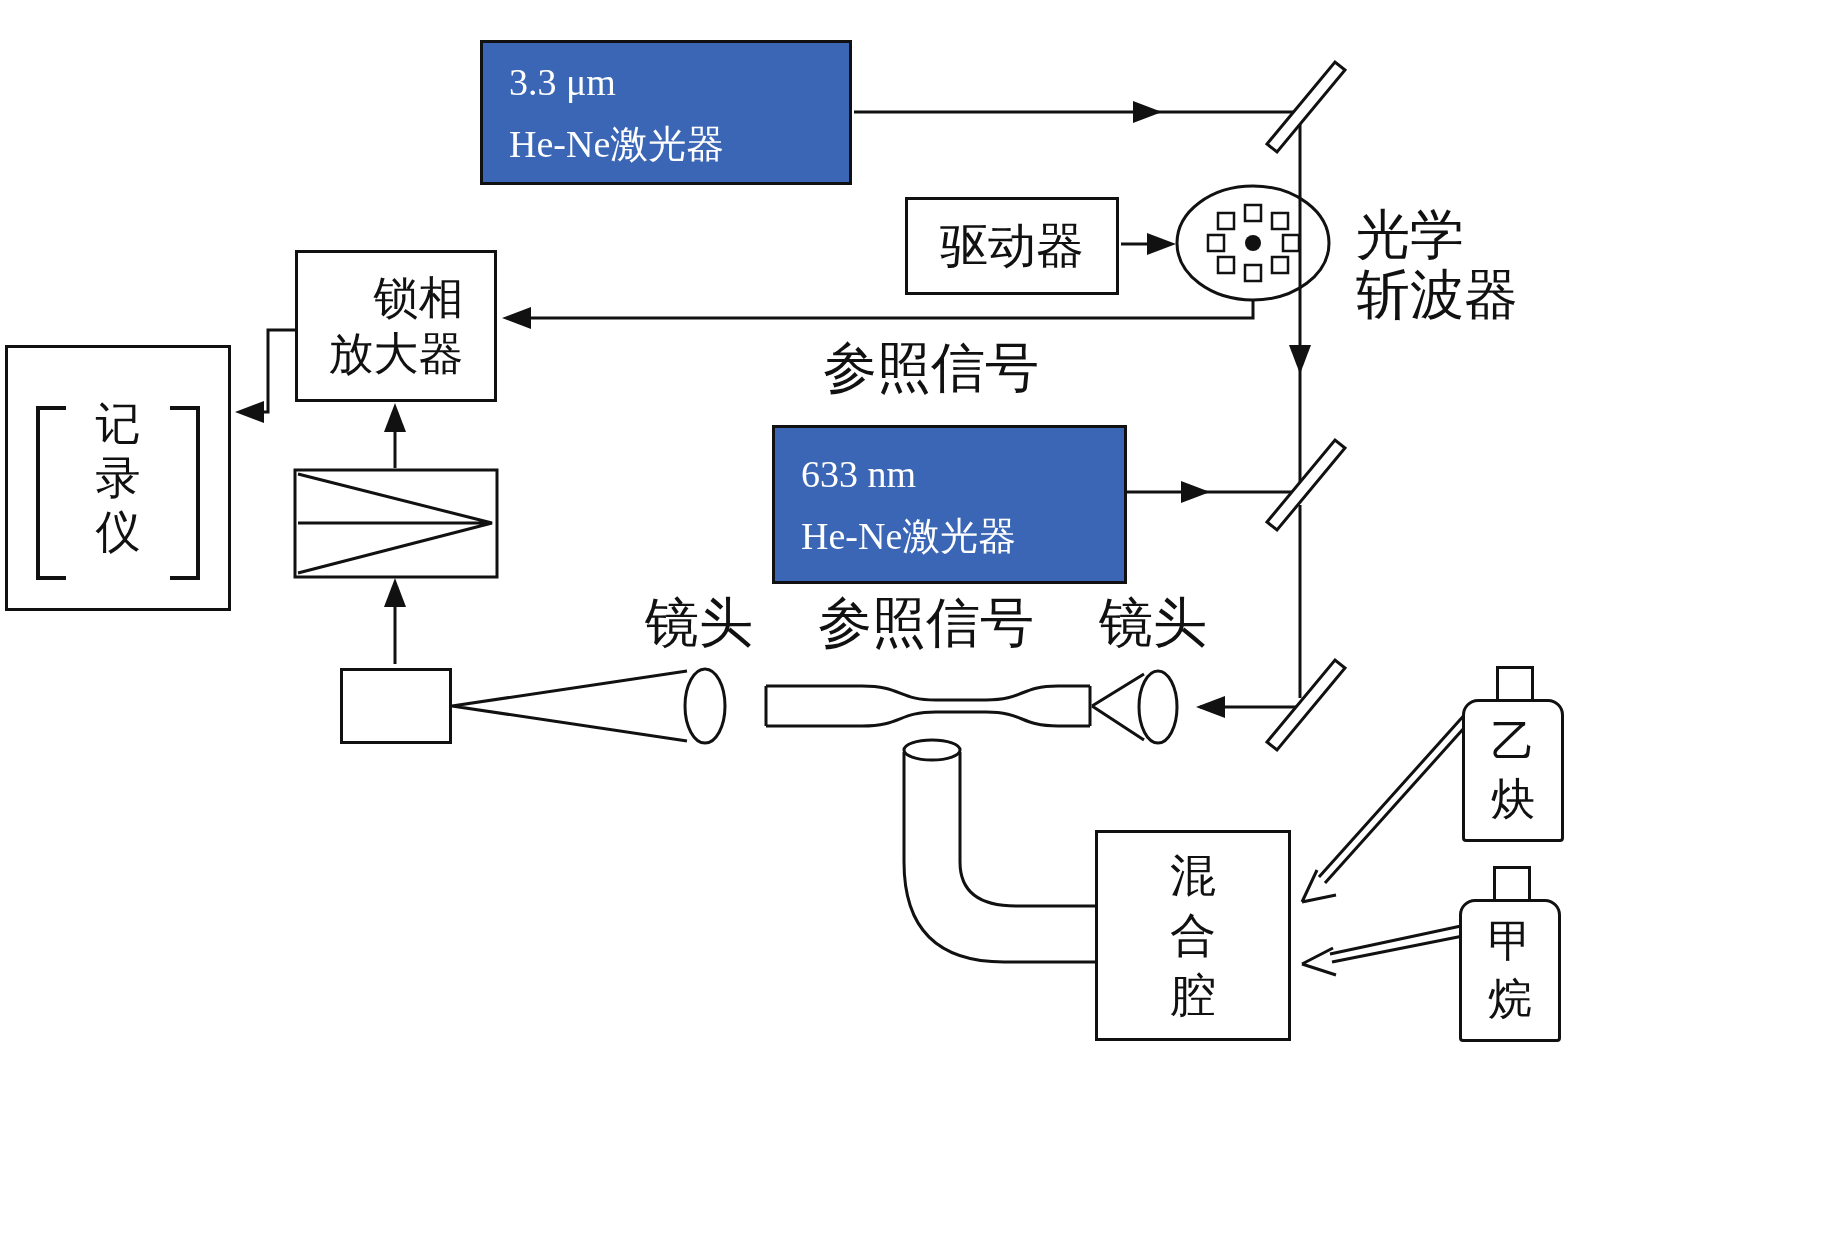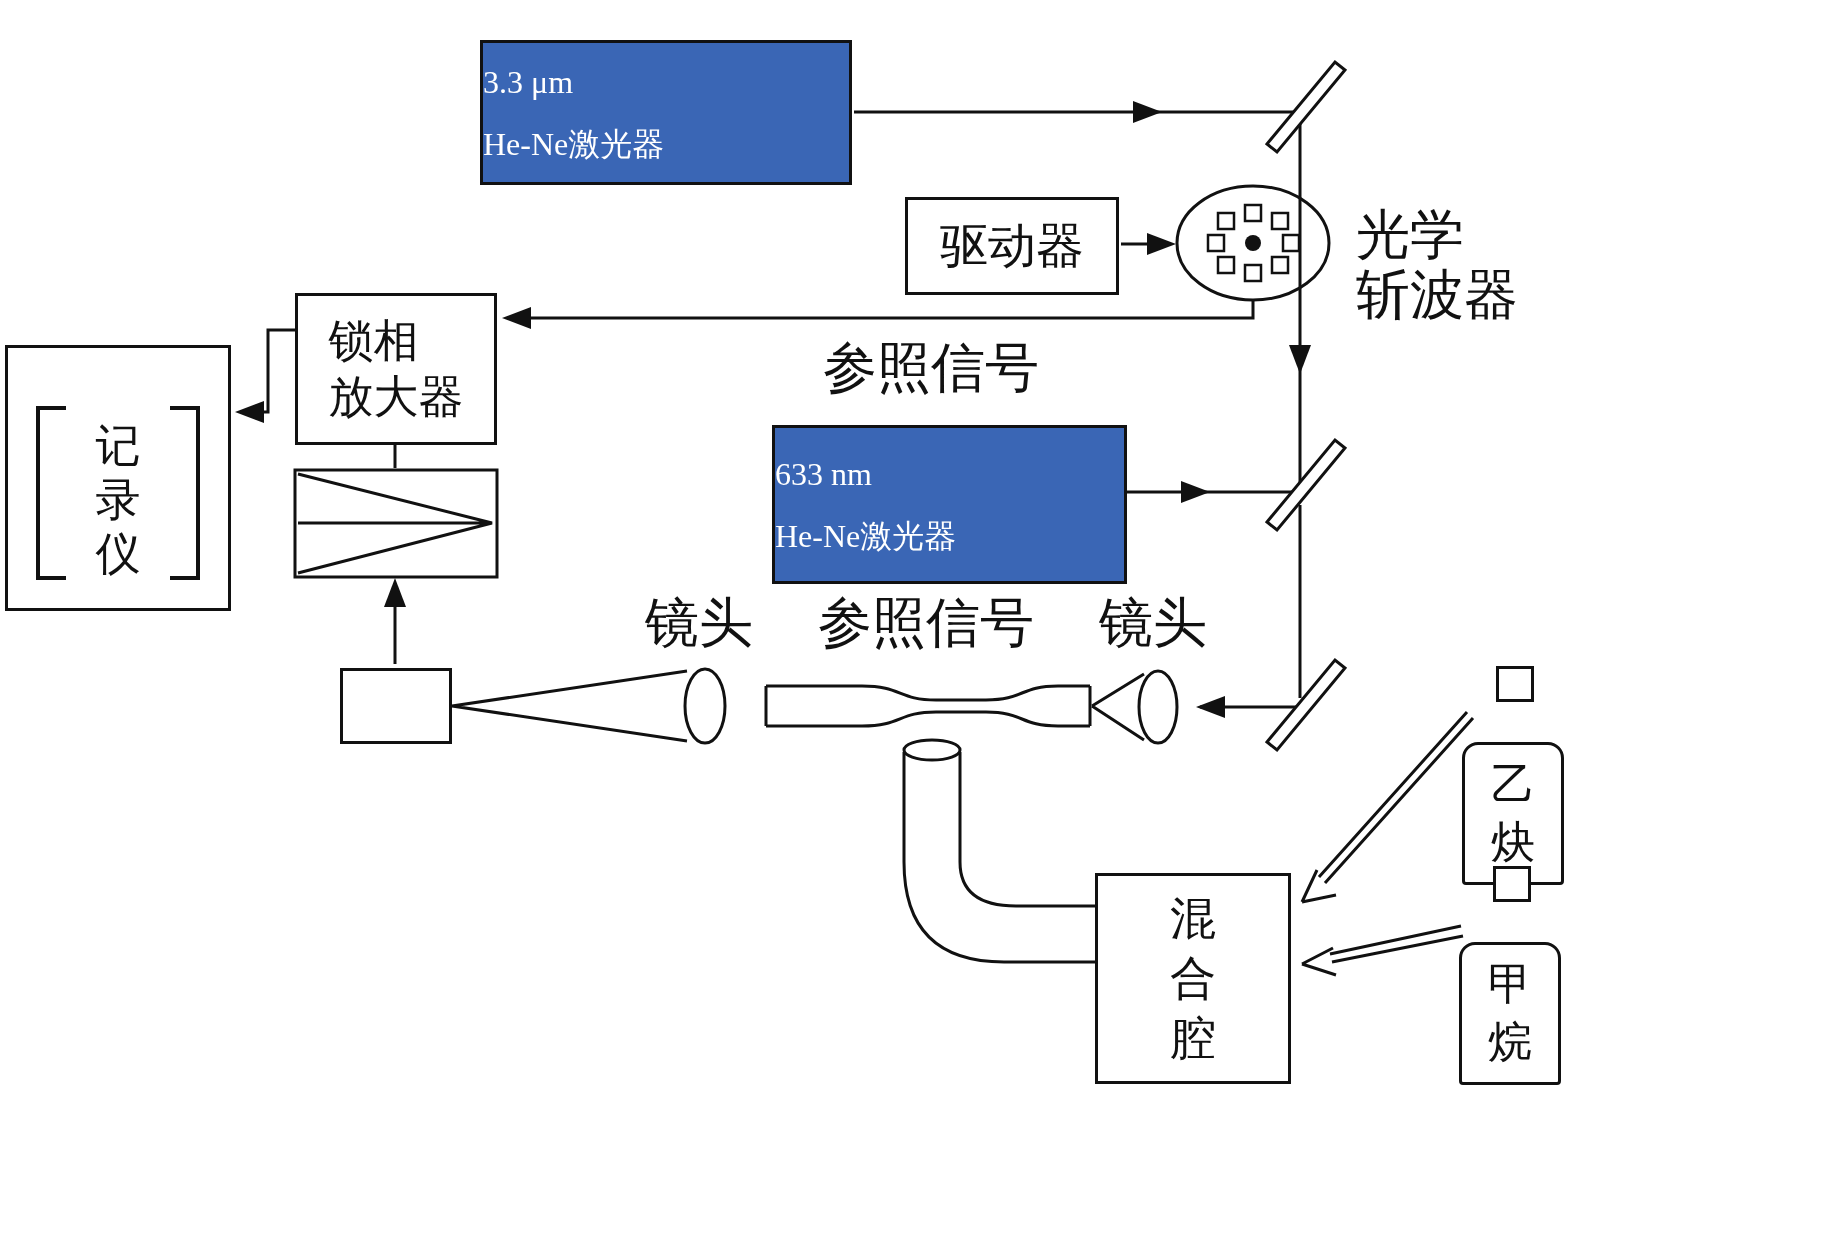--- a/index.html
+++ b/index.html
@@ -9,24 +9,24 @@
             overflow:hidden; }
   svg.art { position:absolute; left:0; top:0; }
   .ln    { stroke:var(--ink,#111); stroke-width:3; fill:none; }
   .shape { stroke:var(--ink,#111); stroke-width:3; fill:#fff; }
   .sq    { stroke:var(--ink,#111); stroke-width:2.5; fill:#fff; }
   .arrow { fill:var(--ink,#111); stroke:none; }
   .box   { position:absolute; border:3px solid var(--ink,#111); background:#fff; }
   .laser { position:absolute; border:3px solid var(--ink,#111);
            background:var(--laser-bg,#3a66b5); color:var(--laser-text,#fff);
            display:flex; align-items:center; }
-  .laser .txt { white-space:pre-line; font-size:32px; line-height:62px; }
+  .laser .txt { white-space:pre-line; font-size:38px; line-height:62px; padding-left:26px; }
   .label { position:absolute; white-space:pre-line; font-size:54px; line-height:60px; color:var(--ink,#111); }
-  .center{ display:flex; align-items:center; justify-content:center; text-align:left; }
-  .pre   { white-space:pre-line;margin-top:43px; }
+  .center{ display:flex; align-items:center; justify-content:center; text-align:right; }
+  .pre   { white-space:pre-line; }
   .bracket { position:absolute; top:58px; height:174px; width:30px; }
   .bracket.left  { left:28px;  border-left:4px solid var(--ink,#111);  border-top:4px solid var(--ink,#111); border-bottom:4px solid var(--ink,#111); }
   .bracket.right { right:28px; border-right:4px solid var(--ink,#111); border-top:4px solid var(--ink,#111); border-bottom:4px solid var(--ink,#111); }
 </style>
 </head>
 <body>
 
 <div id="canvas">
 
   <svg class="art" width="1828" height="1258" viewBox="0 0 1828 1258">

